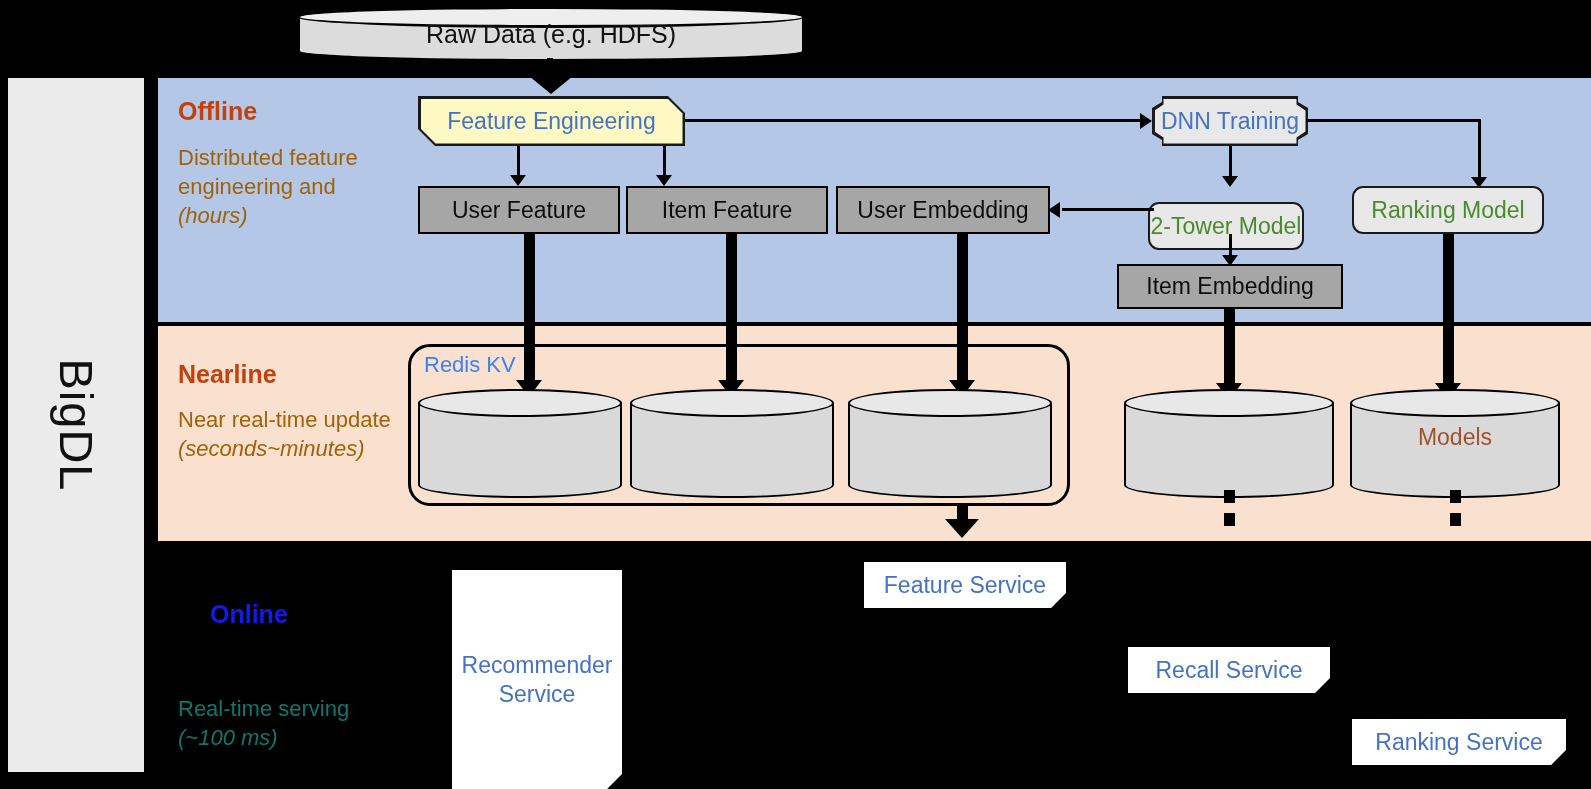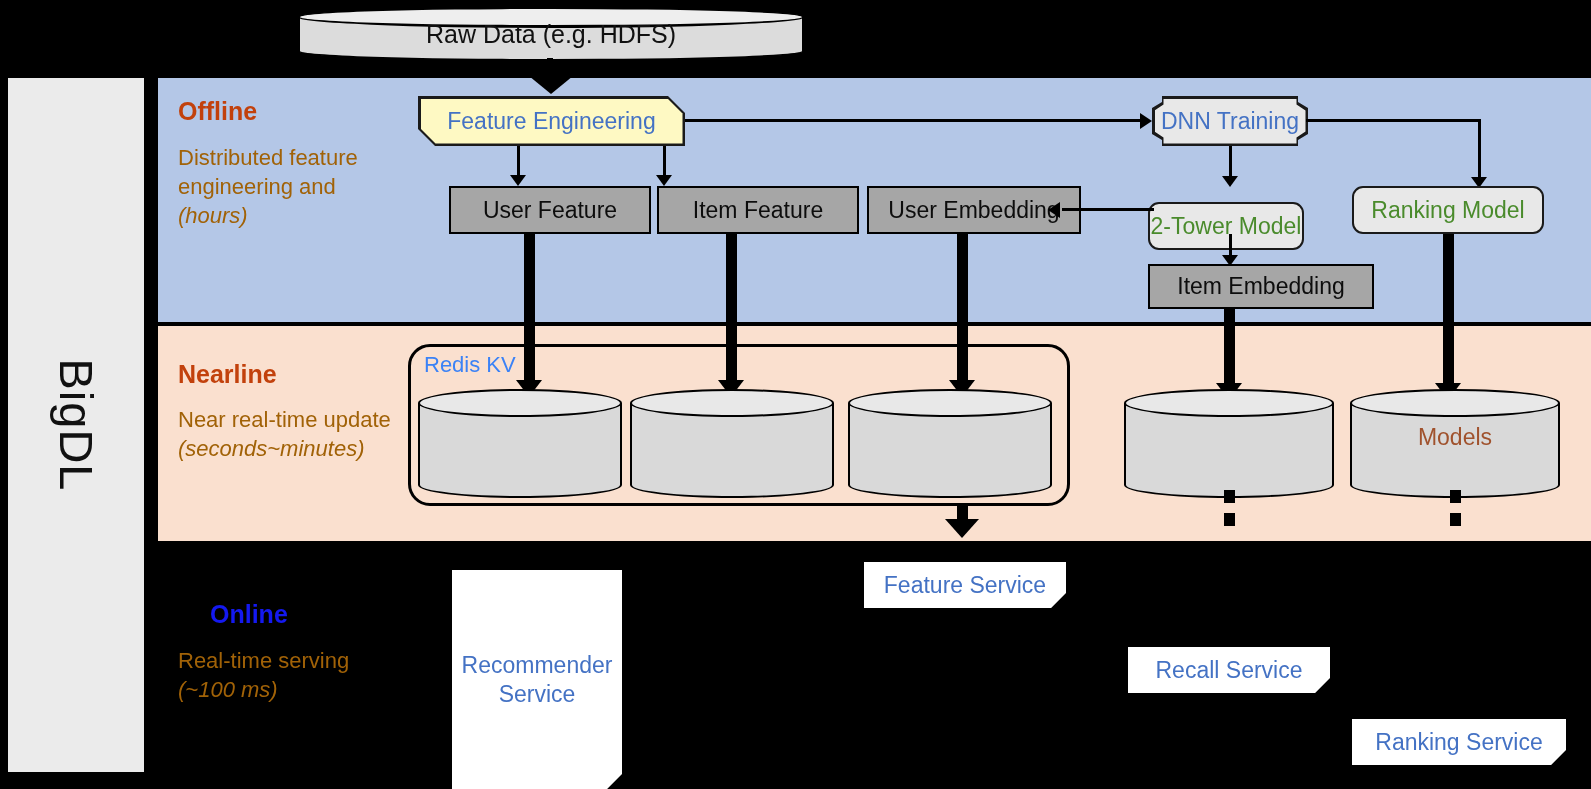--- a/index.html
+++ b/index.html
@@ -17,27 +17,27 @@
   #bigdl-rail{position:absolute;left:8px;top:78px;width:136px;height:694px;background:#ebebeb;}
   #bigdl-label{position:absolute;left:50%;top:50%;
       transform:translate(-50%,-50%) rotate(90deg);
       font-size:47px;color:#111;white-space:nowrap;letter-spacing:1px;}
 
   
   .cap-title{position:absolute;color:#c2410c;font-size:25px;font-weight:bold;white-space:nowrap;}
   .cap-sub{position:absolute;color:#a16207;font-size:22px;line-height:29px;width:215px;}
   .cap-sub i{font-style:italic;}
   #cap-online-title{color:#1419f0;}
-  #cap-online-sub{color:#a16207;}
+  #cap-online-sub{color:#0f766e;margin-top:48px;}
 
   
   .box{position:absolute;box-sizing:border-box;display:flex;align-items:center;
        justify-content:center;text-align:center;}
 
-  .gray-box{background:#a6a6a6;border:2.5px solid #000;color:#0d0d0d;font-size:23px;margin-left:31px;}
+  .gray-box{background:#a6a6a6;border:2.5px solid #000;color:#0d0d0d;font-size:23px;}
 
   .proc-box{background:#e8e8e8;border:2.5px solid #1a1a1a;font-size:23px;}
   .blue-txt{color:#4472c4;}
   .green-txt{color:#4a8b2c;}
   .clip-wrap{position:absolute;}
   .clip-wrap .outer{position:absolute;inset:0;background:#1a1a1a;
      clip-path:polygon(0 0, calc(100% - 17px) 0, 100% 17px, 100% 100%,
                        17px 100%, 0 calc(100% - 17px));}
   .clip-wrap .inner{position:absolute;inset:2.5px;background:#fef9c3;
      clip-path:polygon(0 0, calc(100% - 15px) 0, 100% 15px, 100% 100%,

